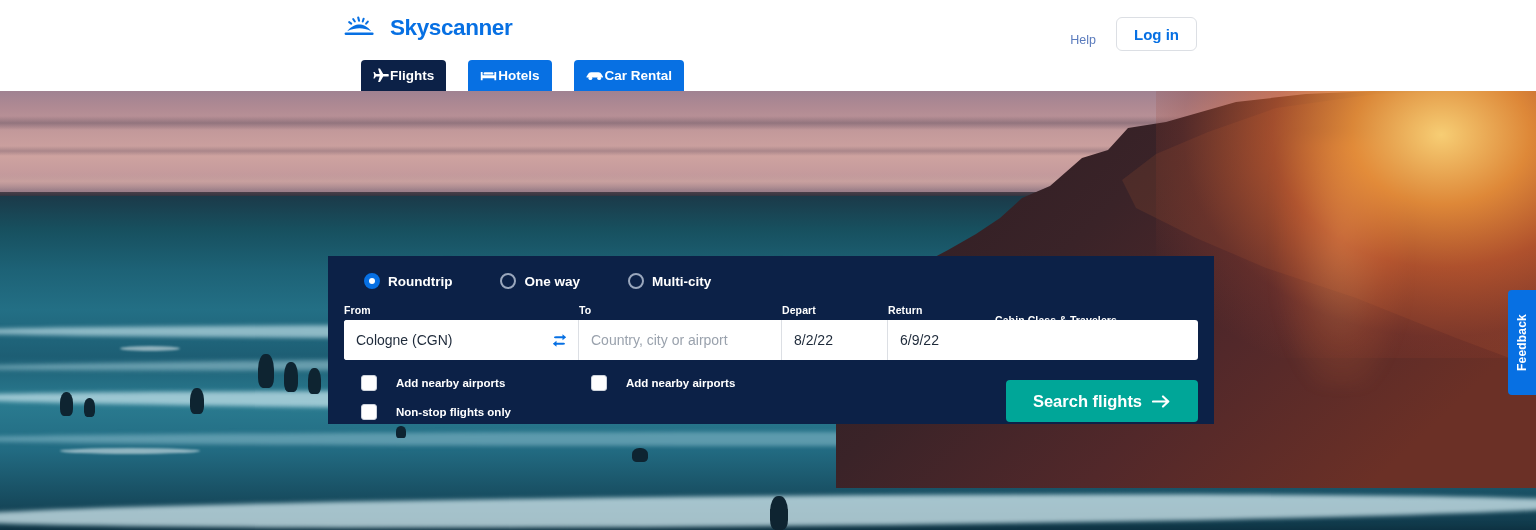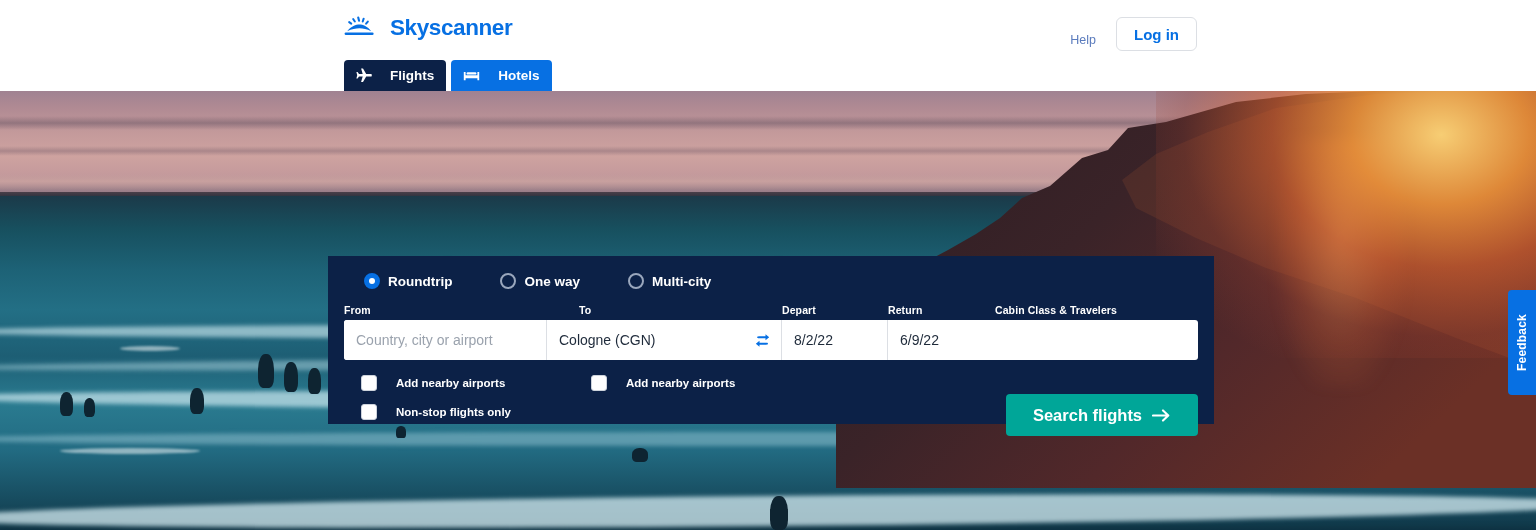--- a/index.html
+++ b/index.html
@@ -69,24 +69,25 @@
   }
 
   
   .navtabs {
     position: absolute; left: 344px; top: 60px;
     display: flex; gap: 5px; z-index: 21;
   }
   .navtab {
     height: 31px; padding: 0 12px;
     border-radius: 4px 4px 0 0;
-    display: flex; align-items: center; gap: 18px;
+    display: flex; align-items: center; gap: 1px;
     color: #fff; font-size: 13.5px; font-weight: bold;
     cursor: pointer; white-space: nowrap;
     background: #0770e3;
+    margin-left: 17px;
   }
   .navtab.active { background: #0c2147; }
   .navtab svg { display: block; }
 
   
   .hero {
     position: absolute; top: 88px; left: 0;
     width: 1536px; height: 442px;
     overflow: hidden;
     background: #0d2036;
@@ -211,21 +212,21 @@
   .field-labels {
     display: flex; margin-top: 12px; height: 13px;
   }
   .flabel {
     color: #fff; font-size: 10.5px; font-weight: bold; letter-spacing: 0.1px;
   }
   .fl-from { width: 235px; }
   .fl-to { width: 203px; }
   .fl-depart { width: 106px; }
   .fl-return { width: 107px; }
-  .fl-cabin { flex: 1; }
+  .fl-cabin { flex: 1; margin-top: 10px; }
 
   .fields-row {
     display: flex; margin-top: 3px;
     height: 40px; background: #fff; border-radius: 3px;
     overflow: hidden;
   }
   .field {
     height: 40px; display: flex; align-items: center;
     background: #fff; position: relative;
     border-right: 1px solid #dcdfe4;
@@ -264,21 +265,21 @@
   .opt-a { position: absolute; left: 17px; top: 0px; }
   .opt-b { position: absolute; left: 247px; top: 0px; }
   .opt-c { position: absolute; left: 17px; top: 29px; }
 
   .search-btn {
     position: absolute; right: 0px; top: 7px;
     width: 192px; height: 42px;
     background: #00a698; border: none; border-radius: 4px;
     color: #fff; font-size: 16.5px; font-weight: bold;
     display: flex; align-items: center; justify-content: center; gap: 10px;
-    cursor: pointer; font-family: "Liberation Sans", sans-serif; margin-top: 14px;
+    cursor: pointer; font-family: "Liberation Sans", sans-serif;
   }
 
   
   .feedback {
     position: absolute; right: 0; top: 290px;
     width: 28px; height: 105px;
     background: #0770e3; border-radius: 4px 0 0 4px;
     display: flex; align-items: center; justify-content: center;
     cursor: pointer; z-index: 30;
   }
@@ -368,31 +369,31 @@
 
     <div class="field-labels">
       <div class="flabel fl-from">From</div>
       <div class="flabel fl-to">To</div>
       <div class="flabel fl-depart">Depart</div>
       <div class="flabel fl-return">Return</div>
       <div class="flabel fl-cabin">Cabin Class &amp; Travelers</div>
     </div>
 
     <div class="fields-row">
-      <div class="field f-to">
-        <span class="fval placeholder">Country, city or airport</span>
-      </div>
       <div class="field f-from">
         <span class="fval">Cologne (CGN)</span>
         <button class="swap-btn" aria-label="Swap">
           <svg width="17" height="15" viewBox="0 0 17 15" xmlns="http://www.w3.org/2000/svg">
             <path d="M11.5 1.2 L15.2 4.2 L11.5 7.2 L11.5 5.2 L4.2 5.2 C3 5.2 2.6 4 3.6 3.4 L5.2 3.2 L11.5 3.2 Z" fill="#0770e3"></path>
             <path d="M5.5 7.8 L5.5 9.8 L12.8 9.8 C14 9.8 14.4 11 13.4 11.6 L11.8 11.8 L5.5 11.8 L5.5 13.8 L1.8 10.8 Z" fill="#0770e3"></path>
           </svg>
         </button>
+      </div>
+      <div class="field f-to">
+        <span class="fval placeholder">Country, city or airport</span>
       </div>
       <div class="field f-depart">
         <span class="fval">8/2/22</span>
       </div>
       <div class="field f-return">
         <span class="fval">6/9/22</span>
       </div>
     </div>
 
     <div class="opts">
@@ -449,19 +450,27 @@
       </svg>
       <span>Flights</span>
     </div>
     <div class="navtab">
       <svg width="17" height="14" viewBox="0 0 17 14" xmlns="http://www.w3.org/2000/svg">
         <path d="M0.8 3.0 L2.6 3.0 L2.6 6.2 L14.4 6.2 L14.4 3.0 L16.2 3.0 L16.2 11.2 L14.4 11.2 L14.4 9.2 L2.6 9.2 L2.6 11.2 L0.8 11.2 Z" fill="#ffffff"></path>
         <rect x="3.6" y="3.2" width="9.8" height="2.4" rx="1.2" fill="#ffffff"></rect>
       </svg>
       <span>Hotels</span>
     </div>
+    <div class="navtab">
+      <svg width="18" height="13" viewBox="0 0 18 13" xmlns="http://www.w3.org/2000/svg">
+        <path d="M1.0 8.6 C0.4 8.6 0.2 8.0 0.6 7.4 L2.0 5.2 C2.6 4.0 3.6 3.2 5.0 3.2 L12.4 3.2 C13.8 3.2 14.9 4.0 15.5 5.2 L16.9 7.4 C17.3 8.0 17.1 8.6 16.5 8.6 Z" fill="#ffffff"></path>
+        <circle cx="4.4" cy="9.2" r="1.9" fill="#ffffff"></circle>
+        <circle cx="13.2" cy="9.2" r="1.9" fill="#ffffff"></circle>
+      </svg>
+      <span>Car Rental</span>
+    </div>
   </div>
 
   <div class="feedback">
     <span>Feedback</span>
   </div>
 
 </div>
 
 </body></html>

